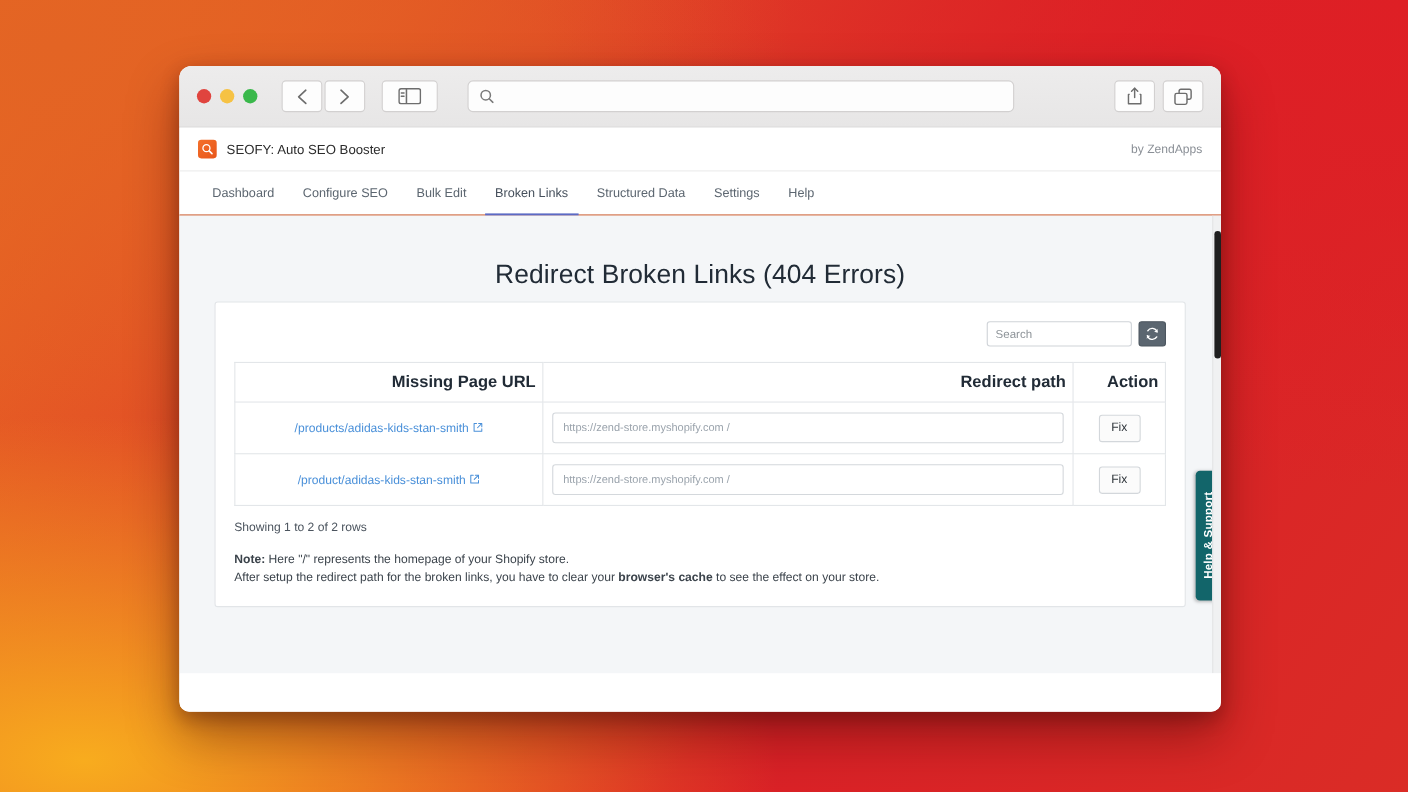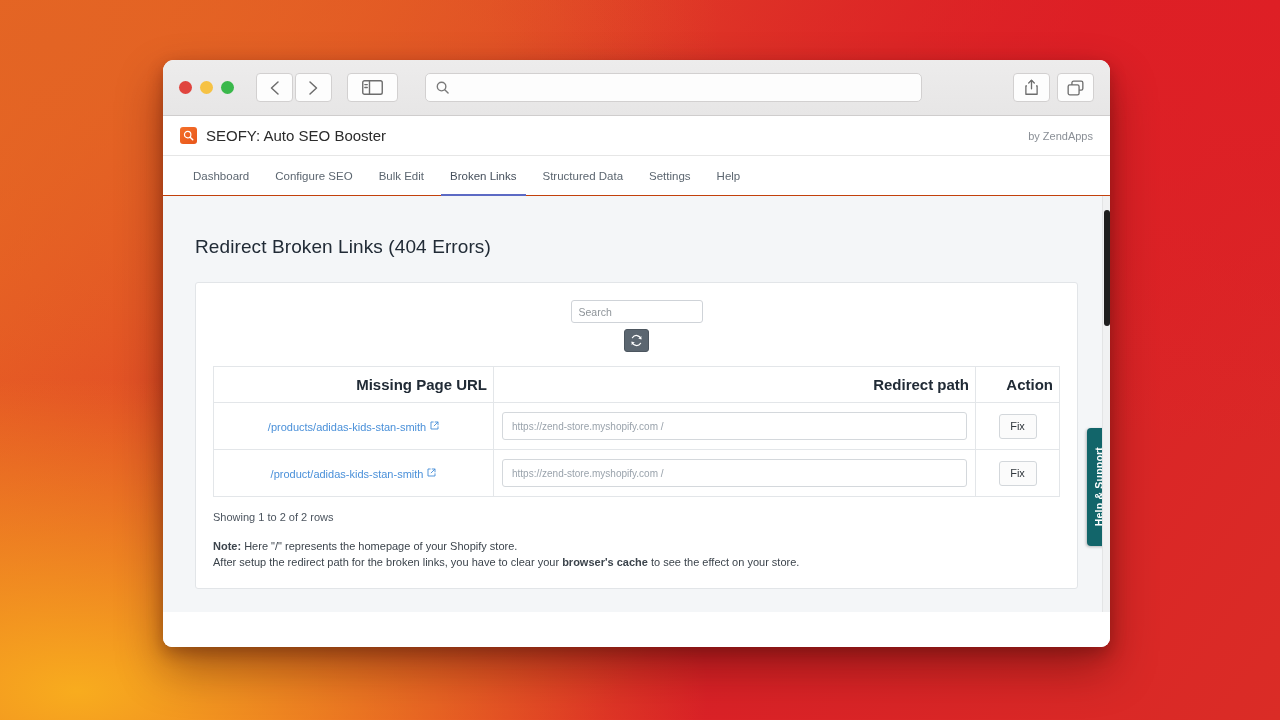--- a/index.html
+++ b/index.html
@@ -108,21 +108,21 @@
   }
   .app-brand { display: flex; align-items: center; gap: 9px; }
   .app-logo {
     width: 17px; height: 17px;
     border-radius: 3px;
     background: linear-gradient(140deg, #F4702A, #E8561B);
     display: flex; align-items: center; justify-content: center;
     flex: none;
   }
   .app-title {
-    font-size: 15px;
+    font-size: 12px;
     color: #2b2b2b;
   }
   .app-by {
     margin-left: auto;
     font-size: 11px;
     color: #8a8f96;
   }
 
   
   .nav-tabs {
@@ -156,42 +156,42 @@
   .content {
     background: #f4f6f8;
     height: 416px;
     padding: 40px 0 0 0;
     position: relative;
     overflow: hidden;
   }
   .content-inner { padding: 0 32px; }
 
   .page-title {
-    font-size: 19px;
+    font-size: 24px;
     font-weight: 400;
     color: #212b36;
-    margin-bottom: 24px;
+    margin-bottom: 10px;
     letter-spacing: .1px;
+    text-align: center;
   }
 
   .card {
     background: #ffffff;
     border: 1px solid #e2e5e8;
     border-radius: 3px;
     padding: 17px 17px 18px 17px;
     box-shadow: 0 0 0 rgba(0,0,0,0);
   }
 
   .card-toolbar {
     display: flex;
     justify-content: flex-end;
     align-items: center;
     gap: 6px;
     margin-bottom: 14px;
-    flex-direction: column;
   }
   .search-input {
     width: 132px;
     height: 23px;
     border: 1px solid #cfd3d8;
     border-radius: 3px;
     background: #fff;
     font-size: 10.5px;
     color: #454f5b;
     padding: 0 7px;

